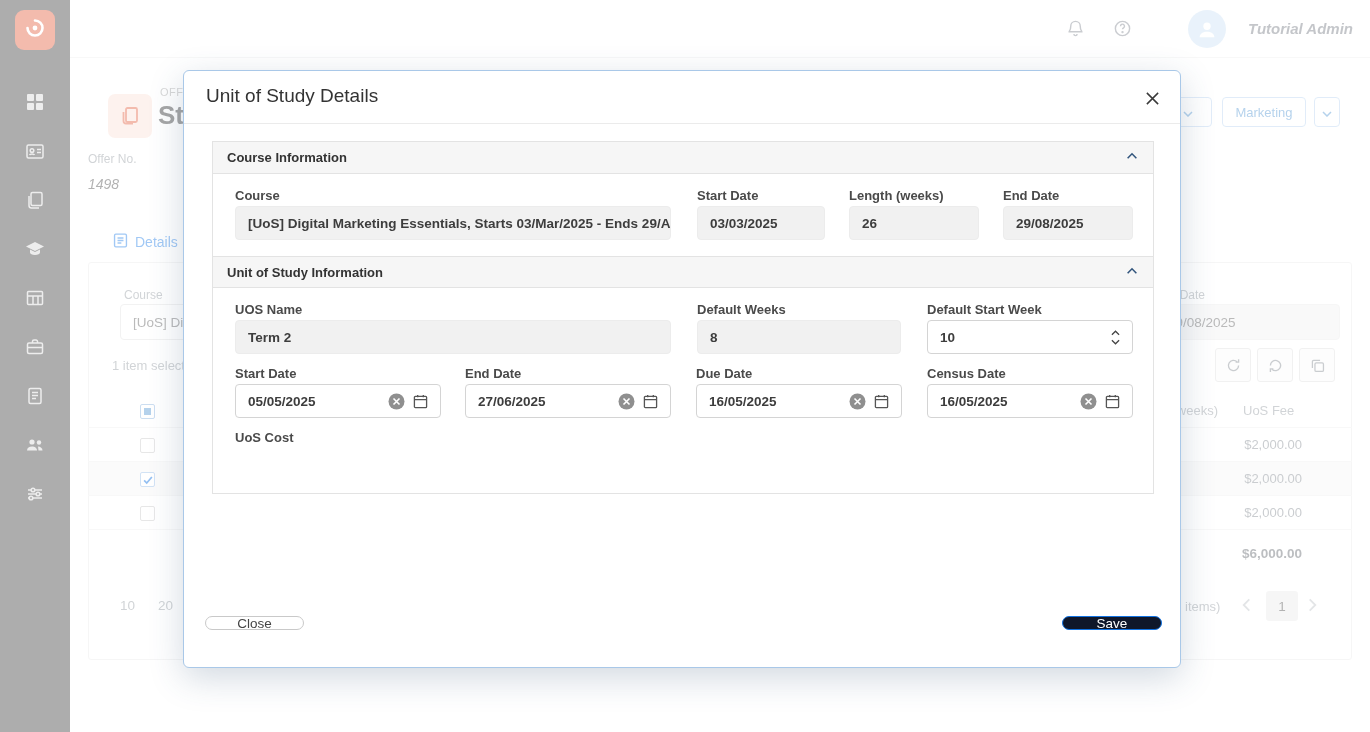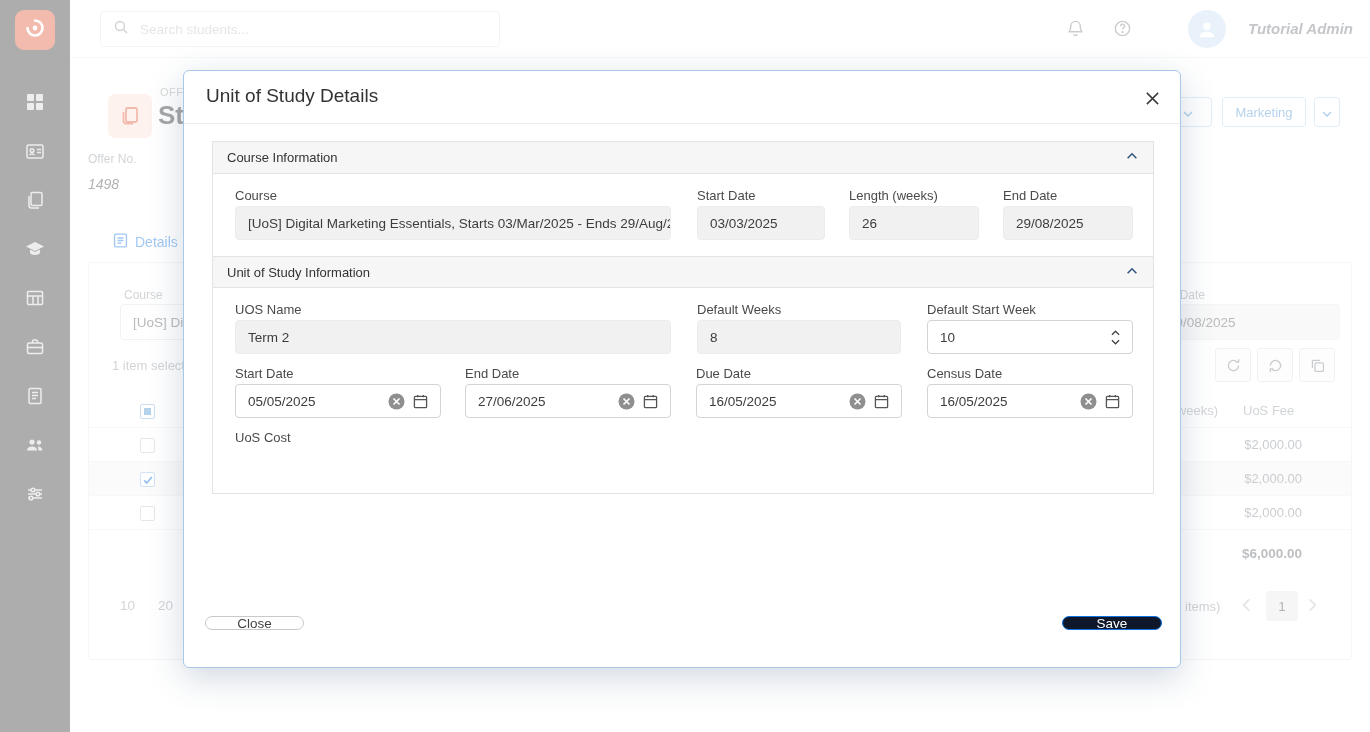--- a/index.html
+++ b/index.html
@@ -33,21 +33,21 @@
   .cb{width:15px;height:15px;border:1px solid #c9c9c9;border-radius:2px;background:#fff;display:flex;align-items:center;justify-content:center;}
   .hline{height:1px;background:#efefef;}
   .pagebox{width:32px;height:30px;background:#ececec;border-radius:3px;display:flex;align-items:center;justify-content:center;font-size:13.5px;color:#555;}
 
   
   #overlay{position:absolute;inset:0;background:rgba(255,255,255,0.55);z-index:50;}
   #modal{position:absolute;left:183px;top:70px;width:998px;height:598px;background:#fff;border:1px solid #a9c8e8;border-radius:6px;box-shadow:0 10px 34px rgba(50,80,120,.22);z-index:60;}
   .m-title{position:absolute;left:22px;top:14px;font-size:19px;color:#333;}
   .m-head-line{position:absolute;left:0;top:52px;width:100%;height:1px;background:#ebebeb;}
   .m-close{position:absolute;right:18px;top:17px;width:20px;height:20px;display:flex;align-items:center;justify-content:center;cursor:pointer;}
-  .m-panel{position:absolute;left:28px;top:70px;width:942px;height:353px;border:1px solid #e3e3e3;background:#fff;}
+  .m-panel{position:absolute;left:28px;top:70px;width:942px;height:353px;border:1px solid #e3e3e3;background:#fff;font-weight:bold;}
   .secbar{position:absolute;left:0;width:940px;height:32px;background:#f6f6f6;border-top:1px solid #e3e3e3;border-bottom:1px solid #e3e3e3;display:flex;align-items:center;justify-content:space-between;padding:0 14px;font-size:13px;color:#333;cursor:pointer;}
   .secbar.first{border-top:none;}
   .flabel{position:absolute;font-size:13px;color:#4a4a4a;}
   .inp{position:absolute;height:34px;border-radius:4px;display:flex;align-items:center;padding:0 12px;font-size:13.5px;color:#3d3d3d;overflow:hidden;white-space:nowrap;}
   .ro{background:#f1f1f1;border:1px solid #ececec;}
   .wt{background:#fff;border:1px solid #d4d4d4;}
   .dval{flex:1;overflow:hidden;white-space:nowrap;}
   .dic{display:flex;align-items:center;margin-left:8px;cursor:pointer;}
   .spincol{display:flex;flex-direction:column;gap:3px;margin-left:8px;}
   .spincol span{display:flex;cursor:pointer;}
@@ -107,27 +107,20 @@
         </svg></div>
     <div class="snav" style="top:484px"><svg width="20" height="20" viewBox="0 0 20 20" fill="none" stroke="#d8d8d8" stroke-width="1.6">
           <path d="M3 6h14M3 10h14M3 14h14"></path>
           <circle cx="8" cy="6" r="1.8" fill="#4a4a4a"></circle>
           <circle cx="13" cy="10" r="1.8" fill="#4a4a4a"></circle>
           <circle cx="6" cy="14" r="1.8" fill="#4a4a4a"></circle>
         </svg></div>
   </aside>
 
   <header class="topbar">
-    <div class="search">
-      <span><svg width="16" height="16" viewBox="0 0 16 16">
-            <circle cx="7" cy="7" r="4.5" fill="none" stroke="#9aa0a6" stroke-width="1.5"></circle>
-            <line x1="10.5" y1="10.5" x2="14" y2="14" stroke="#9aa0a6" stroke-width="1.5"></line>
-          </svg></span>
-      <input type="text" placeholder="Search students..." style="">
-    </div>
     <span class="abs" style="left:996px;top:19px"><svg width="19" height="19" viewBox="0 0 24 24" fill="none" stroke="#8a8f98" stroke-width="1.8">
           <path d="M6 9a6 6 0 1 1 12 0c0 5 2 6 2 7H4c0-1 2-2 2-7z"></path>
           <path d="M10 19a2 2 0 0 0 4 0"></path>
         </svg></span>
     <span class="abs" style="left:1043px;top:19px"><svg width="19" height="19" viewBox="0 0 24 24" fill="none" stroke="#8a8f98" stroke-width="1.8">
           <circle cx="12" cy="12" r="9"></circle>
           <path d="M9.5 9a2.5 2.5 0 1 1 4 2c-.8.6-1.5 1-1.5 2"></path>
           <circle cx="12" cy="16.5" r="0.6" fill="#8a8f98"></circle>
         </svg></span>
     <span class="avatar" style="left:1118px;top:10px">

